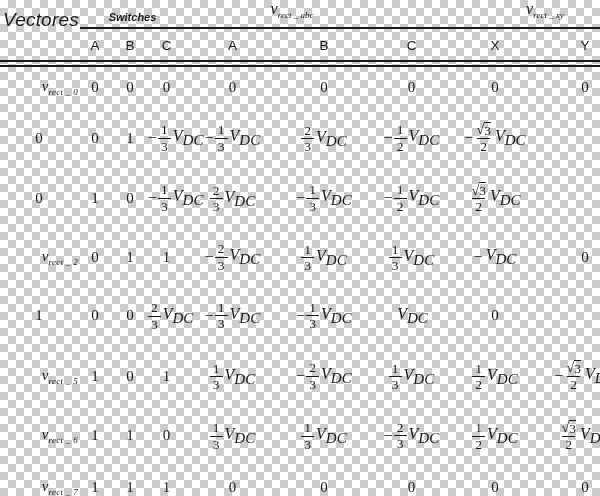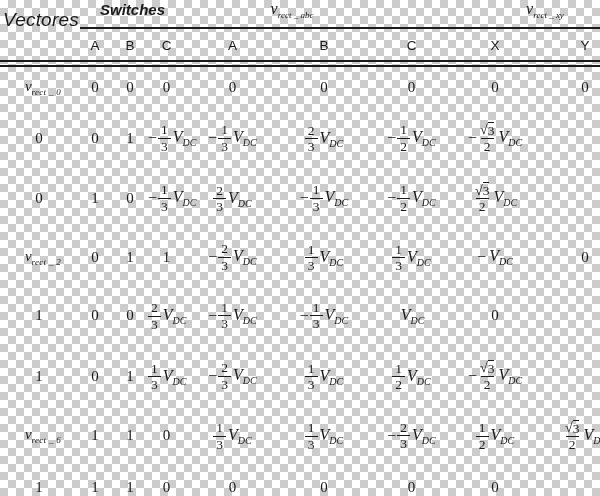--- a/index.html
+++ b/index.html
@@ -13,23 +13,23 @@
     background-size:16px 16px;
   }
 
   
   .hdr-corner{
     position:absolute; left:3px; top:9px; width:74px;
     font-family:"Liberation Sans", sans-serif; font-weight:normal; font-style:italic;
     font-size:19px; letter-spacing:.2px;
   }
   .hdr-switches{
-    position:absolute; left:80px; top:1px; width:105px; text-align:center;
+    position:absolute; left:80px; top:11px; width:105px; text-align:center;
     font-family:"Liberation Sans", sans-serif; font-weight:bold; font-style:italic;
-    font-size:15px;
+    font-size:11px;
   }
   .hdr-abc{ position:absolute; left:185px; top:0; width:214px; text-align:center; }
   .hdr-xy{ position:absolute; left:455px; top:0; width:180px; text-align:center; }
   .mathhead i{ font-style:italic; font-size:16px; }
   .mathhead sub{ font-style:italic; font-size:9px; }
 
   .rule-groups{ position:absolute; left:80px; top:27px; width:520px; height:2px; background:#1a1a1a; }
   .drule{ position:absolute; left:0; width:600px; height:2px; background:#1a1a1a; }
   .drule1{ top:60px; }
   .drule2{ top:65px; }
@@ -50,34 +50,34 @@
   .row:nth-child(1){ height:41px; }
   .row:nth-child(2){ height:60px; }
   .row:nth-child(3){ height:60px; }
   .row:nth-child(4){ height:58px; }
   .row:nth-child(5){ height:59px; }
   .row:nth-child(6){ height:62px; }
   .row:nth-child(7){ height:57px; }
   .row:nth-child(8){ height:46px; }
 
   .cell{ text-align:center; font-size:15px; }
-  .rcell{ text-align:center; padding-left:8px; }
+  .rcell{ text-align:right; padding-left:8px; }
   .rlabel i{ font-style:italic; font-size:15px; }
   .rlabel sub{ font-style:italic; font-size:9px; letter-spacing:.3px; }
 
   .val{ display:inline-flex; align-items:center; justify-content:center; }
   .sign{ font-size:16px; margin-right:1px; }
   .frac{ display:inline-flex; flex-direction:column; align-items:center; line-height:1.12; font-size:13.5px; }
   .fnum{ padding:0 2px; display:inline-flex; align-items:flex-end; }
   .fden{ border-top:1.4px solid #1a1a1a; padding:0 3px; }
   .rad{ font-size:14px; }
   .ol{ border-top:1.3px solid #1a1a1a; }
   .vu{ margin-left:2px; white-space:nowrap; }
   .vu i{ font-style:italic; font-size:16px; }
-  .vu sub{ font-style:italic; font-size:10px; }
+  .vu sub{ font-style:italic; font-size:15px; }
 </style>
 </head>
 <body>
 
 <div id="shot" style="color: rgb(26, 26, 26); background: repeating-conic-gradient(rgb(204, 204, 204) 0%, rgb(204, 204, 204) 25%, rgb(255, 255, 255) 0%, rgb(255, 255, 255) 50%) 0% 0% / 16px 16px;">
 
   <div class="hdr-corner">Vectores</div>
 
   <div class="hdr-switches">Switches</div>
 
@@ -270,20 +270,21 @@
               <span class="fden">3</span>
             </span>
             <span class="vu"><i>V</i><sub>DC</sub></span>
           </span></div>
         <div class="cell"><span class="val">
             <span class="vu"><i>V</i><sub>DC</sub></span>
           </span></div>
         <div class="cell"><span class="val">0</span></div>
       </div>
       <div class="row grid-cols">
+        <div class="cell rcell"><span class="rlabel"><i>v</i><sub>rect _ 5</sub></span></div>
         <div class="cell">1</div>
         <div class="cell">0</div>
         <div class="cell">1</div>
         <div class="cell"><span class="val">
             <span class="frac">
               <span class="fnum">1</span>
               <span class="fden">3</span>
             </span>
             <span class="vu"><i>V</i><sub>DC</sub></span>
           </span></div>
@@ -360,20 +361,21 @@
               <span class="fnum">
                 <span class="rad">√</span>
                 <span class="ol">3</span>
               </span>
               <span class="fden">2</span>
             </span>
             <span class="vu"><i>V</i><sub>DC</sub></span>
           </span></div>
       </div>
       <div class="row grid-cols">
+        <div class="cell rcell"><span class="rlabel"><i>v</i><sub>rect _ 7</sub></span></div>
         <div class="cell">1</div>
         <div class="cell">1</div>
         <div class="cell">1</div>
         <div class="cell"><span class="val">0</span></div>
         <div class="cell"><span class="val">0</span></div>
         <div class="cell"><span class="val">0</span></div>
         <div class="cell"><span class="val">0</span></div>
         <div class="cell"><span class="val">0</span></div>
       </div>
     </div>

